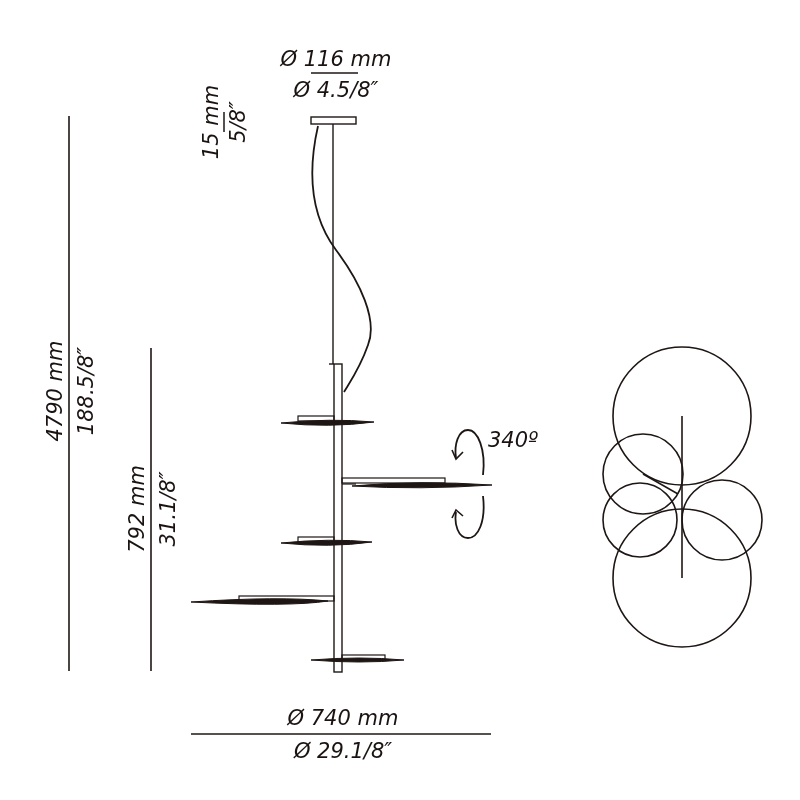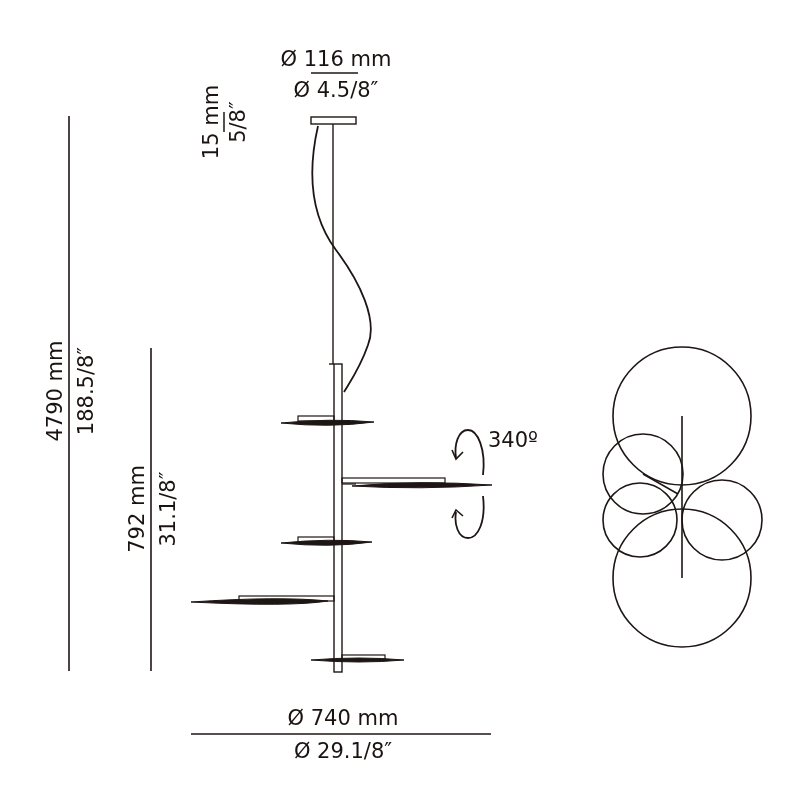--- a/index.html
+++ b/index.html
@@ -1,17 +1,17 @@
 <!DOCTYPE html>
 <html><head>
   <meta charset="utf-8">
   <style>
     html, body { margin: 0; padding: 0; background: #ffffff; }
     body { width: 800px; height: 800px; overflow: hidden; position: relative; }
-    .canvas { position: absolute; left: 0; top: 0; width: 800px; height: 800px; }
+    .canvas { position: absolute; left: 0; top: 0; width: 800px; height: 800px; font-style: italic; }
     svg { display: block; }
     .lbl { font-family: "DejaVu Sans", "Liberation Sans", sans-serif; fill: #1a1311; }
     .line { stroke: #1e1614; fill: none; }
   </style>
 </head>
 <body>
 
 <div class="canvas">
 <svg width="800" height="800" viewBox="0 0 800 800" xmlns="http://www.w3.org/2000/svg">
 

